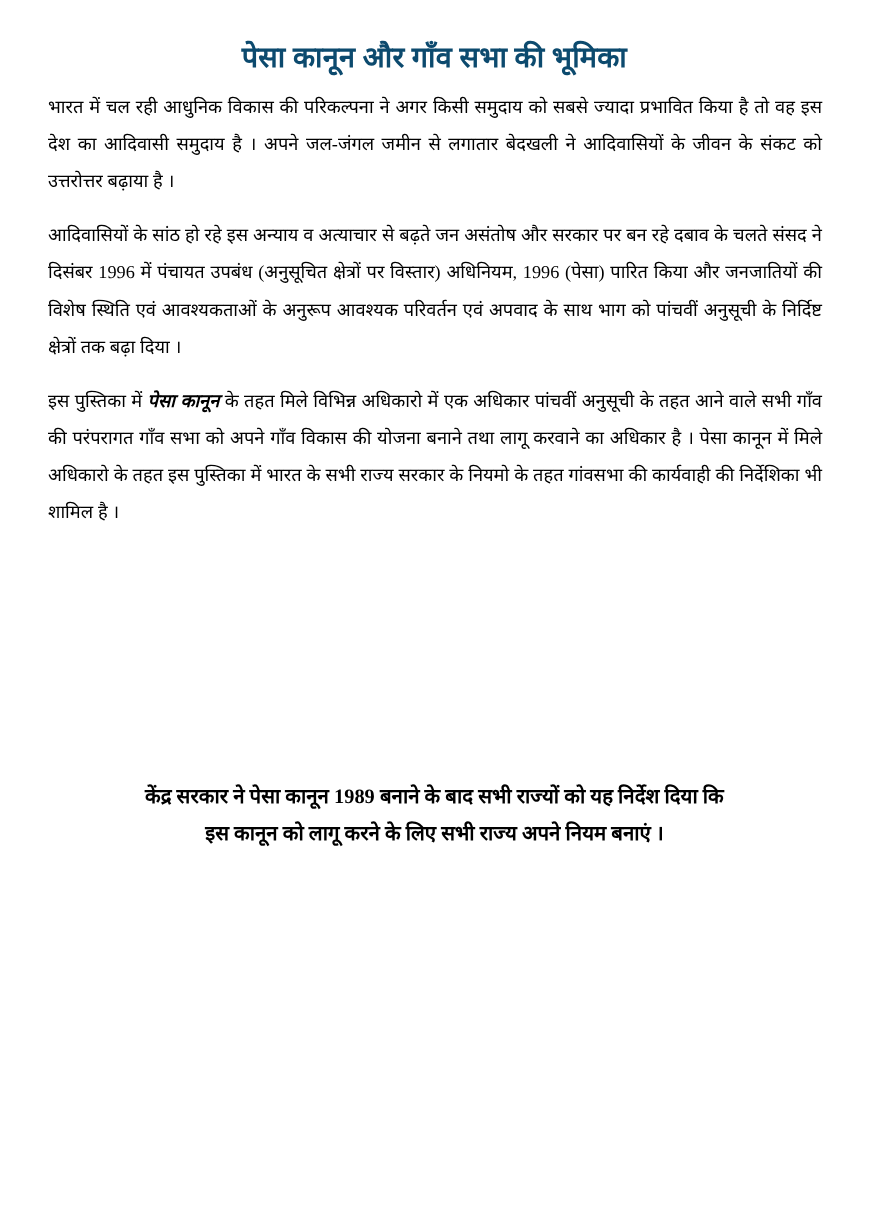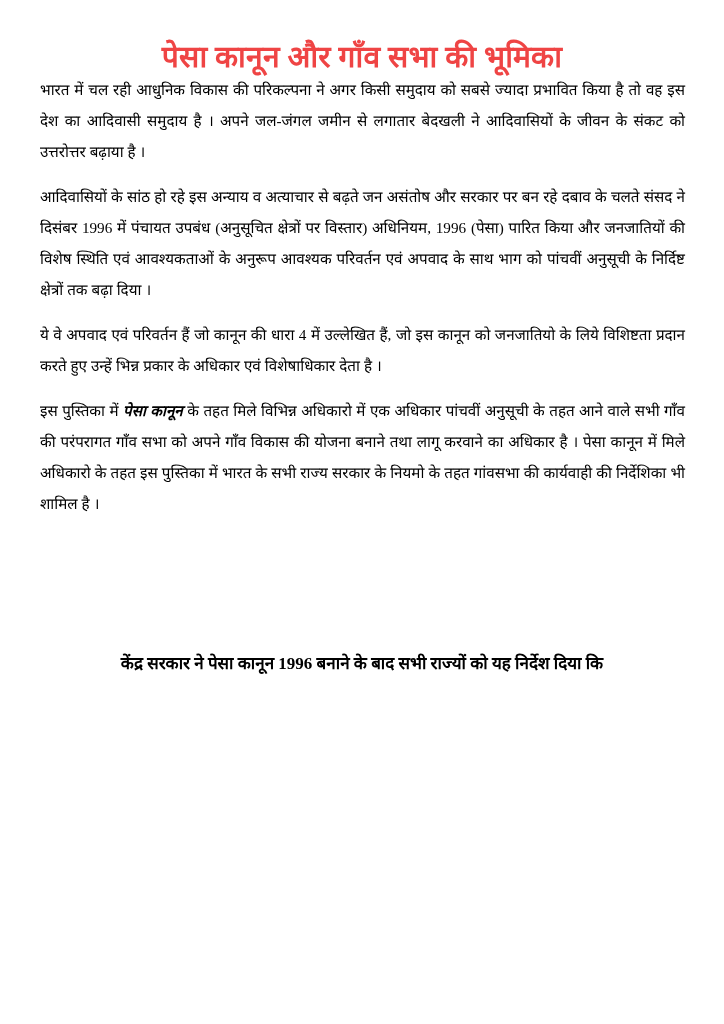--- a/index.html
+++ b/index.html
@@ -24,25 +24,25 @@
     box-sizing: border-box;
   }
 
   
   .doc-title {
     position: absolute;
     top: 18px;
     left: 40px;
     width: 644px;
     text-align: center;
-    font-size: 30px;
+    font-size: 24px;
     line-height: 1.25;
     font-weight: bold;
     letter-spacing: 0.2px;
-    color: #ef4444;
+    color: #0c4a6e;
   }
 
   
   .body-block {
     position: absolute;
     top: 74px;
     left: 40px;
     width: 645px;
   }
 
@@ -89,23 +89,23 @@
 <div class="page">
 
   <h1 class="doc-title">पेसा कानून और गाँव सभा की भूमिका</h1>
 
   <div class="body-block">
 
     <p class="para">भारत में चल रही आधुनिक विकास की परिकल्पना ने अगर किसी समुदाय को सबसे ज्यादा प्रभावित किया है तो वह इस देश का आदिवासी समुदाय है । अपने जल-जंगल जमीन से लगातार बेदखली ने आदिवासियों के जीवन के संकट को उत्तरोत्तर बढ़ाया है ।</p>
 
     <p class="para">आदिवासियों के सांठ हो रहे इस अन्याय व अत्याचार से बढ़ते जन असंतोष और सरकार पर बन रहे दबाव के चलते संसद ने दिसंबर 1996 में पंचायत उपबंध (अनुसूचित क्षेत्रों पर विस्तार) अधिनियम, 1996 (पेसा) पारित किया और जनजातियों की विशेष स्थिति एवं आवश्यकताओं के अनुरूप आवश्यक परिवर्तन एवं अपवाद के साथ भाग को पांचवीं अनुसूची के निर्दिष्ट क्षेत्रों तक बढ़ा दिया ।</p>
 
-    <p class="para">ये वे अपवाद एवं परिवर्तन हैं जो  कानून की धारा 4 में उल्लेखित हैं, जो इस कानून को जनजातियो के लिये विशिष्टता प्रदान  करते हुए उन्हें भिन्न प्रकार के अधिकार एवं विशेषाधिकार देता है ।</p>
 
     <p class="para"><span>इस पुस्तिका में </span><b class="bold">पेसा कानून</b><span> के तहत मिले विभिन्न अधिकारो में एक अधिकार पांचवीं अनुसूची के तहत आने वाले सभी गाँव की परंपरागत गाँव सभा को अपने गाँव विकास की योजना बनाने तथा लागू करवाने का अधिकार है । पेसा कानून में मिले अधिकारो के तहत इस पुस्तिका में भारत के सभी राज्य सरकार के नियमो के तहत गांवसभा की कार्यवाही की निर्देशिका भी शामिल है ।</span></p>
 
   </div>
 
   <div class="callout">
-    <span class="callout-line">केंद्र सरकार ने पेसा कानून 1996 बनाने के बाद सभी राज्यों को यह निर्देश दिया कि</span>
+    <span class="callout-line">केंद्र सरकार ने पेसा कानून 1989 बनाने के बाद सभी राज्यों को यह निर्देश दिया कि</span>
+    <span class="callout-line">इस  कानून को लागू करने के लिए सभी राज्य अपने नियम बनाएं ।</span>
   </div>
 
 </div>
 
 </body></html>

